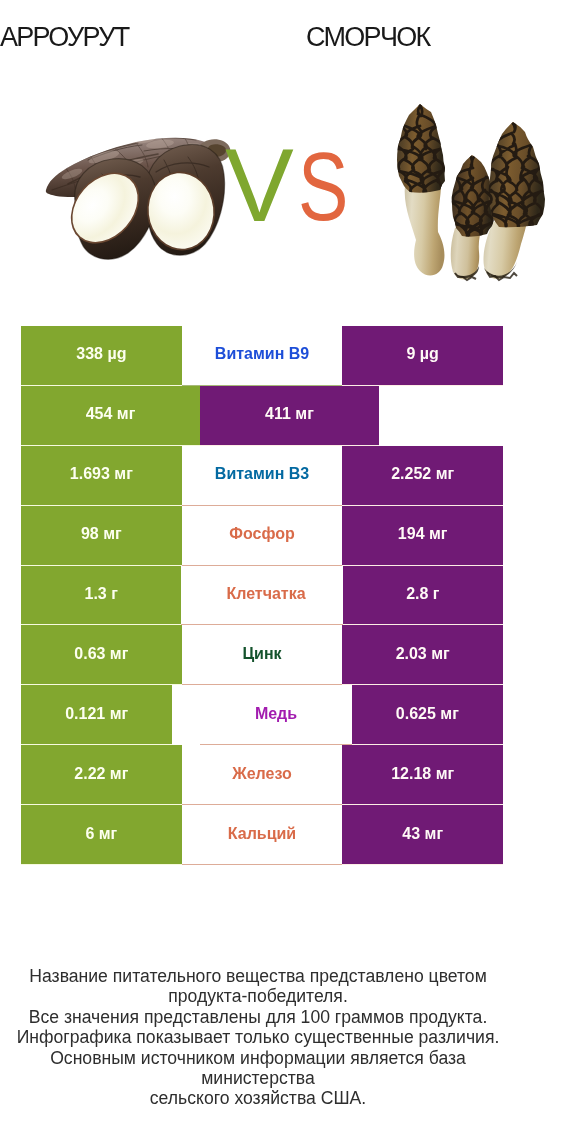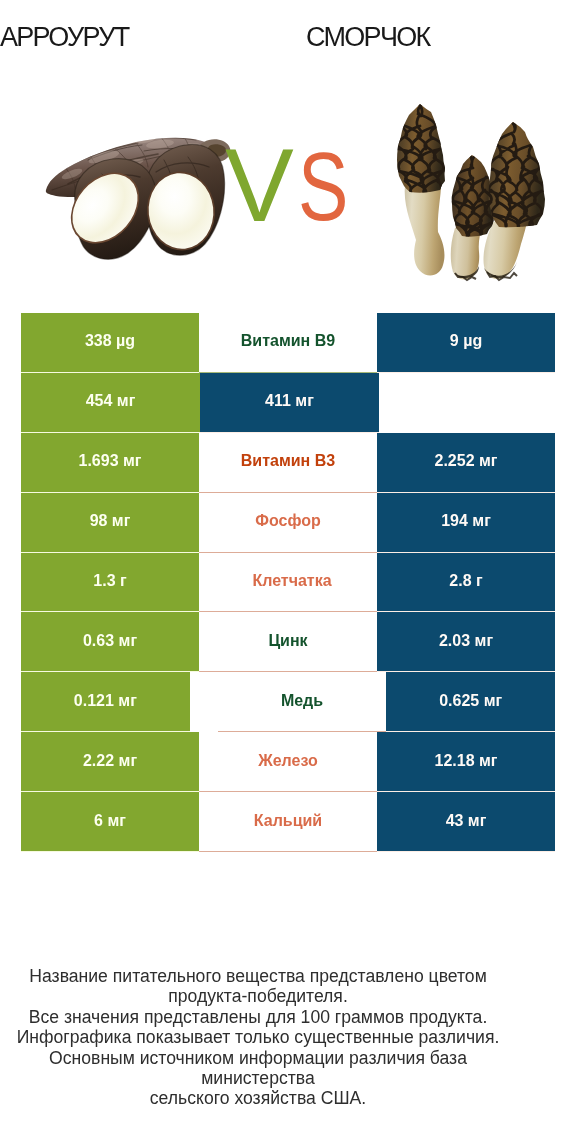--- a/index.html
+++ b/index.html
@@ -6,25 +6,25 @@
   body{width:580px;height:1144px;background:#fff;font-family:"Liberation Sans",sans-serif;overflow:hidden;-webkit-font-smoothing:antialiased;}
   .page{position:relative;width:580px;height:1144px;background:#fff;}
   .title{position:absolute;top:24px;font-size:27px;color:#191919;font-weight:400;letter-spacing:-1.7px;text-align:left;line-height:26px;white-space:nowrap;}
   #t-left{left:0;width:252px;}
   #t-right{left:306px;width:294px;}
   .hero{position:absolute;left:0;top:0;width:580px;height:300px;}
   .vs{position:absolute;left:0;top:0;width:580px;height:300px;font-size:100px;font-weight:400;line-height:1;}
   .vs span{position:absolute;line-height:100px;display:block;transform-origin:0 0;}
   #vs-v{left:225px;top:133px;color:#7fa72f;transform:scale(1.03,1.035);}
   #vs-s{left:298px;top:138px;color:#e2663f;transform:scaleX(0.755) scaleY(0.97);}
-  .table{position:absolute;left:21px;top:313px;width:534px;}
+  .table{position:absolute;left:21px;top:326px;width:482px;}
   .row{display:flex;height:59.9px;}
   .cell{width:179px;display:flex;align-items:center;justify-content:center;font-size:16px;box-sizing:border-box;font-weight:bold;padding-bottom:2px;}
   .left{background:#82a72f;color:#fdfff0;border-bottom:1.6px solid #f6fade;}
-  .right{background:#0c4a6e;color:#fffaf6;border-bottom:1.6px solid #fdeee6;}
+  .right{background:#701a75;color:#fffaf6;border-bottom:1.6px solid #fdeee6;}
   .mid{background:#fff;}
   .footer{position:absolute;left:0;top:966px;width:516px;text-align:center;font-size:17.6px;color:#2e2e2e;line-height:20.4px;}
 </style>
 </head>
 <body>
 
 <div class="page">
 
   <div class="title" id="t-left">АРРОУРУТ</div>
   <div class="title" id="t-right">СМОРЧОК</div>
@@ -187,64 +187,64 @@
   </svg>
 
   <div class="vs">
     <span id="vs-v">V</span>
     <span id="vs-s">S</span>
   </div>
 
   <div class="table" id="table">
       <div class="row">
         <div class="cell left">338 µg</div>
-        <div class="cell mid" style="color: #14532d; border-bottom: 1.3px solid rgb(167, 185, 120);">Витамин B9</div>
+        <div class="cell mid" style="color: #1d4ed8; border-bottom: 1.3px solid rgb(167, 185, 120);">Витамин B9</div>
         <div class="cell right">9 µg</div>
       </div>
       <div class="row">
         <div class="cell left">454 мг</div>
         <div class="cell right">411 мг</div>
       </div>
       <div class="row">
         <div class="cell left">1.693 мг</div>
-        <div class="cell mid" style="color: #c2410c; border-bottom: 1.3px solid rgb(221, 172, 152);">Витамин B3</div>
+        <div class="cell mid" style="color: #0369a1; border-bottom: 1.3px solid rgb(221, 172, 152);">Витамин B3</div>
         <div class="cell right">2.252 мг</div>
       </div>
       <div class="row">
         <div class="cell left">98 мг</div>
         <div class="cell mid" style="color: rgb(217, 107, 73); border-bottom: 1.3px solid rgb(221, 172, 152);">Фосфор</div>
         <div class="cell right">194 мг</div>
       </div>
       <div class="row">
         <div class="cell left">1.3 г</div>
         <div class="cell mid" style="color: rgb(217, 107, 73); border-bottom: 1.3px solid rgb(221, 172, 152); padding-left: 8px;">Клетчатка</div>
         <div class="cell right">2.8 г</div>
       </div>
       <div class="row">
         <div class="cell left">0.63 мг</div>
         <div class="cell mid" style="color: #14532d; border-bottom: 1.3px solid rgb(221, 172, 152);">Цинк</div>
         <div class="cell right">2.03 мг</div>
       </div>
       <div class="row">
         <div class="cell left">0.121 мг</div>
-        <div class="cell mid" style="color: #14532d; border-bottom: 1.3px solid rgb(221, 172, 152); margin-left: 28px;">Медь</div>
+        <div class="cell mid" style="color: #a21caf; border-bottom: 1.3px solid rgb(221, 172, 152); margin-left: 28px;">Медь</div>
         <div class="cell right">0.625 мг</div>
       </div>
       <div class="row">
         <div class="cell left">2.22 мг</div>
         <div class="cell mid" style="color: rgb(217, 107, 73); border-bottom: 1.3px solid rgb(221, 172, 152);">Железо</div>
         <div class="cell right">12.18 мг</div>
       </div>
       <div class="row">
         <div class="cell left">6 мг</div>
         <div class="cell mid" style="color: rgb(217, 107, 73); border-bottom: 1.3px solid rgb(221, 172, 152);">Кальций</div>
         <div class="cell right">43 мг</div>
       </div>
     </div>
   <div class="footer" id="footer">
       <div>Название питательного вещества представлено цветом</div>
       <div>продукта-победителя.</div>
       <div>Все значения представлены для 100 граммов продукта.</div>
       <div>Инфографика показывает только существенные различия.</div>
-      <div>Основным источником информации различия база министерства</div>
+      <div>Основным источником информации является база министерства</div>
       <div>сельского хозяйства США.</div>
     </div>
 </div>
 
 </body></html>

